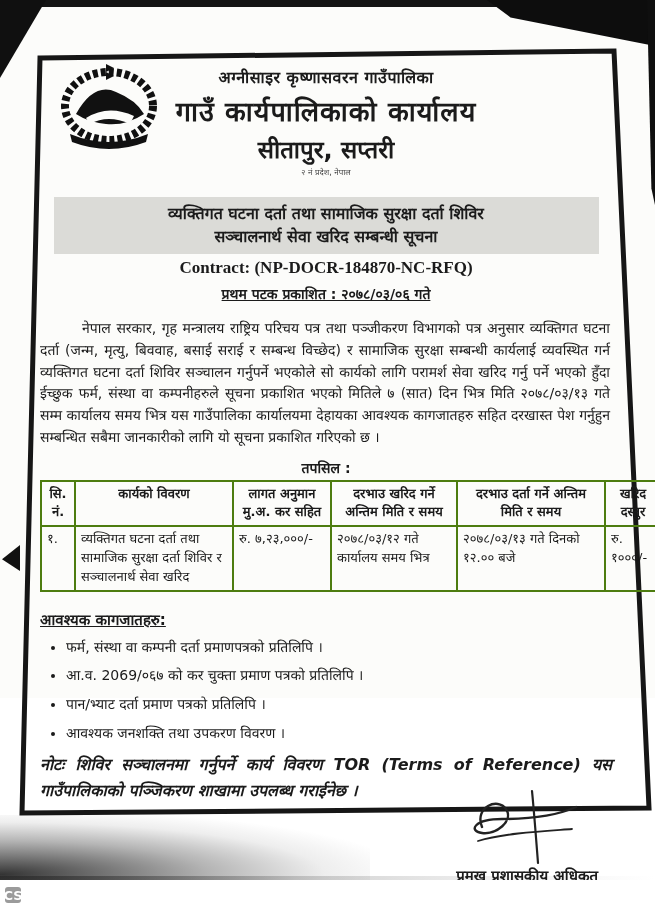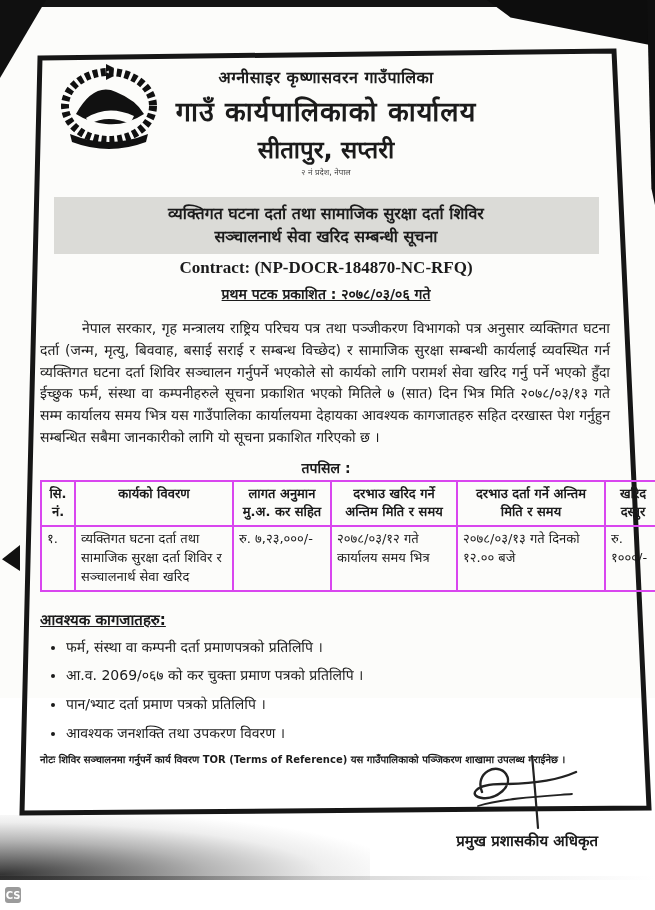--- a/index.html
+++ b/index.html
@@ -45,42 +45,42 @@
   .contract{margin-top:4px;text-align:center;font-family:"Liberation Serif","DejaVu Serif",serif;
     font-size:17px;font-weight:700;}
   .published{margin-top:6px;text-align:center;font-size:14px;font-weight:700;text-decoration:underline;}
 
   .body-par{margin-top:15px;font-size:14px;font-weight:500;line-height:1.55;text-align:justify;
     text-indent:42px;padding-right:2px;}
 
   .tapasil{margin-top:9px;text-align:center;font-size:14px;font-weight:700;}
 
   table.spec{border-collapse:collapse;margin-top:3px;width:566px;table-layout:fixed;}
-  table.spec th,table.spec td{border:2px solid #d946ef;padding:3px 5px;vertical-align:top;
+  table.spec th,table.spec td{border:2px solid #4d7c0f;padding:3px 5px;vertical-align:top;
     font-size:13px;line-height:1.45;}
   table.spec th{font-weight:700;text-align:center;}
   table.spec td{text-align:left;}
   .c0{width:34px;} .c1{width:158px;} .c2{width:98px;} .c3{width:126px;} .c4{width:148px;} .c5{width:56px;}
   td.num{text-align:center;}
 
   .docs-head{margin-top:17px;font-size:15px;font-weight:700;text-decoration:underline;}
   ul.docs{margin:9px 0 0 8px;padding:0 0 0 18px;}
   ul.docs li{font-size:14px;font-weight:500;margin-bottom:9px;line-height:1.4;}
 
-  .note{margin-top:5px;font-size:10px;font-weight:600;line-height:1.6;text-align:justify;}
+  .note{margin-top:5px;font-size:16px;font-weight:600;line-height:1.6;text-align:justify;font-style:italic;}
 
   .sig-row{position:relative;height:62px;}
   .sig-svg{position:absolute;right:28px;top:-14px;width:130px;height:80px;}
   .sig-title{text-align:right;padding-right:14px;font-size:15px;font-weight:700;margin-top:0px;}
 
   
   .cs-bar{position:absolute;left:0;top:880px;width:655px;height:30px;background:#ffffff;
     display:flex;align-items:center;padding-left:5px;box-sizing:border-box;}
   .cs-badge{width:16px;height:16px;background:#9b9b9b;border-radius:3px;color:#fff;
-    font-size:10px;font-weight:700;display:flex;align-items:center;justify-content:center;
+    font-size:13px;font-weight:700;display:flex;align-items:center;justify-content:center;
     margin-right:6px;flex:0 0 auto;}
   .cs-text{color:#ababab;font-size:12px;margin-top:44px;}
 </style>
 </head>
 <body>
 
 <div class="page">
 
   <div class="edge-top"></div>
   <div class="edge-top-left"></div>

